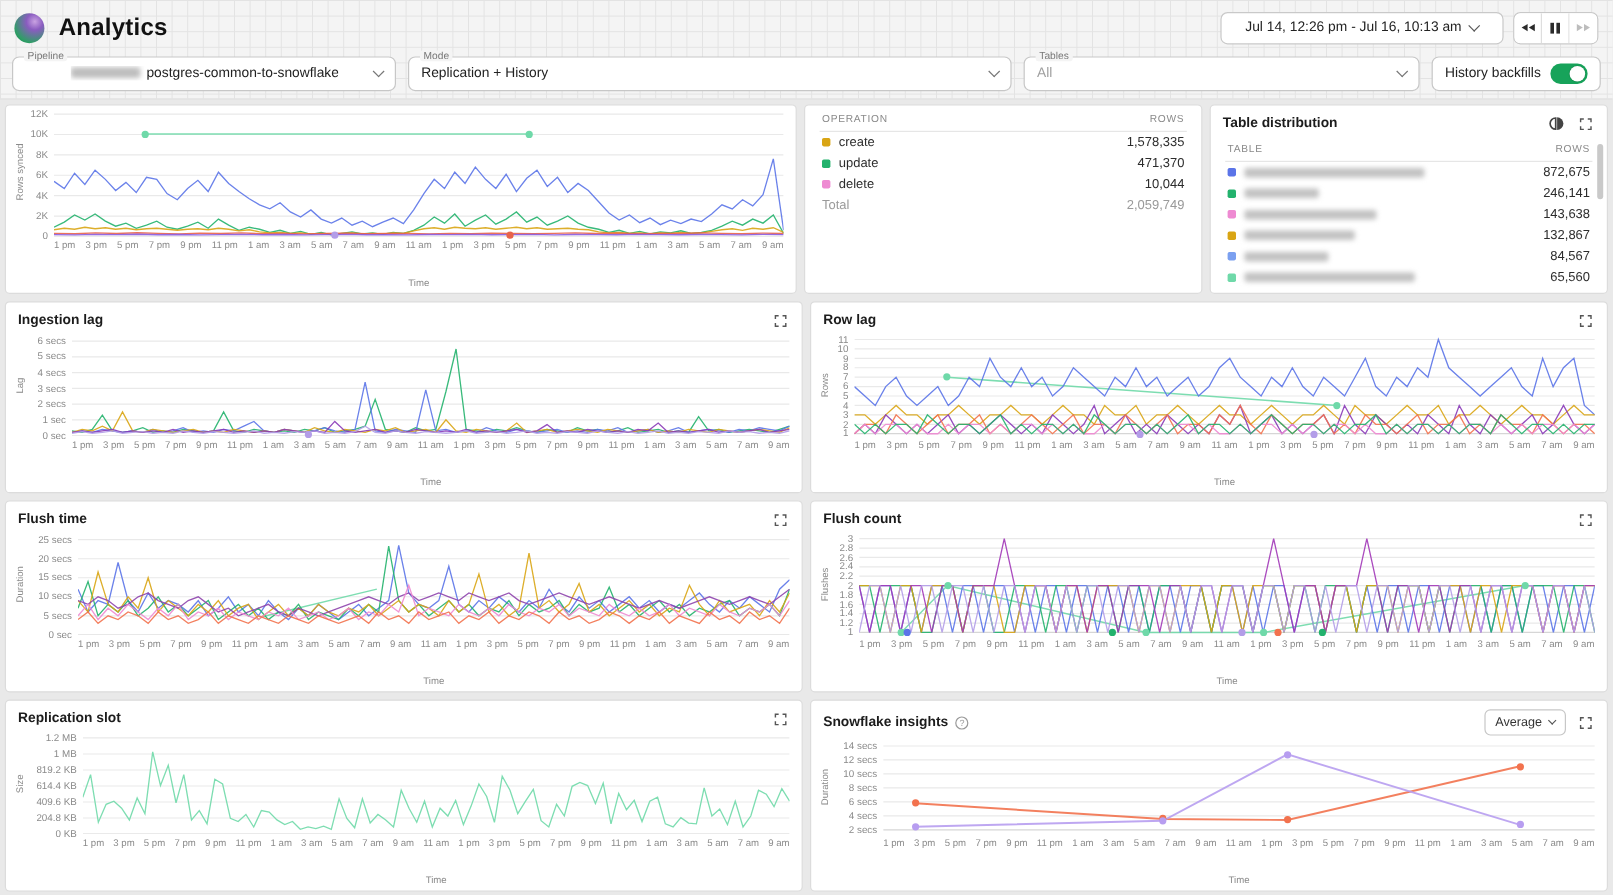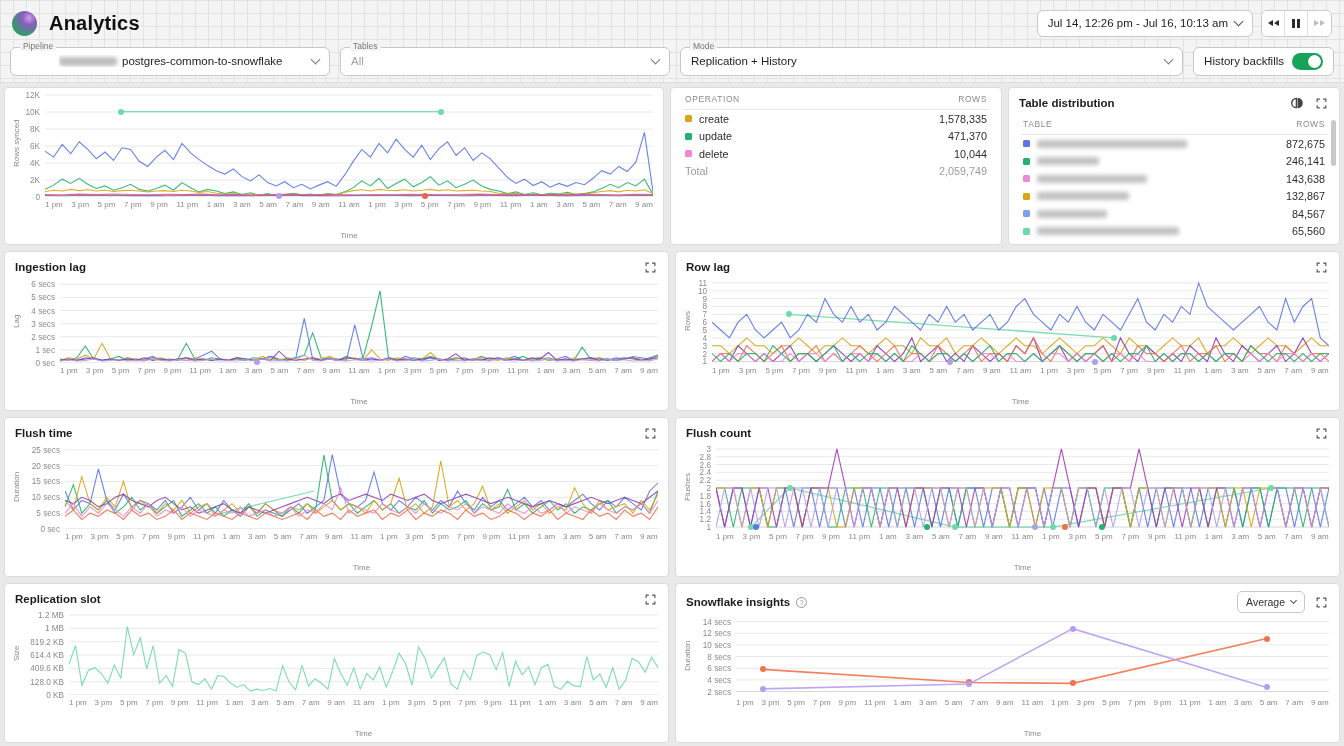--- a/index.html
+++ b/index.html
@@ -8,21 +8,21 @@
   
   .topband { background:#f4f4f4;
     background-image:linear-gradient(#e3e3e3 1px,transparent 1px),linear-gradient(90deg,#e3e3e3 1px,transparent 1px);
     background-size:13px 13px; border-bottom:1px solid #dcdcdc; }
   .appbar { height:46px; display:flex; align-items:center; padding:0 12px; }
   .logo { width:25px; height:25px; border-radius:50%;
     background:radial-gradient(circle at 68% 28%, #c9a2e2 0%, #8a5cc0 28%, #2f9e66 72%, #0d7a4b 100%); margin-right:12px; }
   .app-title { font-size:20px; font-weight:700; color:#111; letter-spacing:.2px; }
   .appbar-right { margin-left:auto; display:flex; align-items:center; gap:8px; }
   .date-pill { height:27px; background:#fff; border:1px solid #c9c9c9; border-radius:6px;
-    display:flex; align-items:center; gap:7px; padding:0 10px; font-size:11.5px; color:#222; cursor:pointer; }
+    display:flex; align-items:center; gap:7px; padding:0 20px; font-size:11.5px; color:#222; cursor:pointer; }
   .chev { width:7px; height:7px; border-right:1.5px solid #555; border-bottom:1.5px solid #555;
     transform:rotate(45deg); margin-top:-3px; }
   .media-group { height:27px; background:#fff; border:1px solid #c9c9c9; border-radius:6px; display:flex; overflow:hidden; }
   .media-btn { width:23px; display:flex; align-items:center; justify-content:center; gap:1px; background:#fff; border:none;
     border-right:1px solid #dedede; cursor:pointer; }
   .media-btn:last-child { border-right:none; }
   .tri-l { width:0; height:0; border-top:3.5px solid transparent; border-bottom:3.5px solid transparent; border-right:5px solid #2b2b2b; }
   .tri-r { width:0; height:0; border-top:3.5px solid transparent; border-bottom:3.5px solid transparent; border-left:5px solid #bdbdbd; }
   .pause-bar { width:2.5px; height:9px; background:#2b2b2b; margin:0 .8px; }
 
@@ -119,28 +119,28 @@
       </div>
     </div>
   </div>
 
   <div class="filterbar">
     <div class="field f-pipeline">
       <span class="flabel">Pipeline</span>
       <span class="fvalue"><span class="blur-chip"></span><span>postgres-common-to-snowflake</span></span>
       <span class="chev"></span>
     </div>
+    <div class="field f-mode">
+      <span class="flabel">Mode</span>
+      <span class="fvalue">Replication + History</span>
+      <span class="chev"></span>
+    </div>
     <div class="field f-tables">
       <span class="flabel">Tables</span>
       <span class="fvalue muted">All</span>
-      <span class="chev"></span>
-    </div>
-    <div class="field f-mode">
-      <span class="flabel">Mode</span>
-      <span class="fvalue">Replication + History</span>
       <span class="chev"></span>
     </div>
     <div class="backfills">
       <span>History backfills</span>
       <span class="switch">
           <span class="knob"></span>
         </span>
     </div>
   </div>
 </div>
@@ -655,21 +655,21 @@
               <path d="M20 15v5h-5"></path>
               <path d="M9 20H4v-5"></path>
             </svg>
         </button>
       </div>
       <div class="chart">
           <div class="chart-grid">
             <div class="y-title">Size</div>
             <div class="y-labels" style="width: 47px;">
               <span class="y-tick" style="top: 100%;">0 KB</span>
-              <span class="y-tick" style="top: 84.12%;">128.0 KB</span>
+              <span class="y-tick" style="top: 84.12%;">204.8 KB</span>
               <span class="y-tick" style="top: 68.25%;">409.6 KB</span>
               <span class="y-tick" style="top: 52.37%;">614.4 KB</span>
               <span class="y-tick" style="top: 36.5%;">819.2 KB</span>
               <span class="y-tick" style="top: 20.62%;">1 MB</span>
               <span class="y-tick" style="top: 4.74%;">1.2 MB</span>
             </div>
             <div class="plot">
               <svg viewBox="0 0 1000 300" preserveAspectRatio="none">
                 <line x1="0" x2="1000" y1="300.0" y2="300.0" stroke="#d6d6d6" stroke-width="1" vector-effect="non-scaling-stroke"></line>
                 <line x1="0" x2="1000" y1="252.4" y2="252.4" stroke="#e9e9e9" stroke-width="1" vector-effect="non-scaling-stroke"></line>

